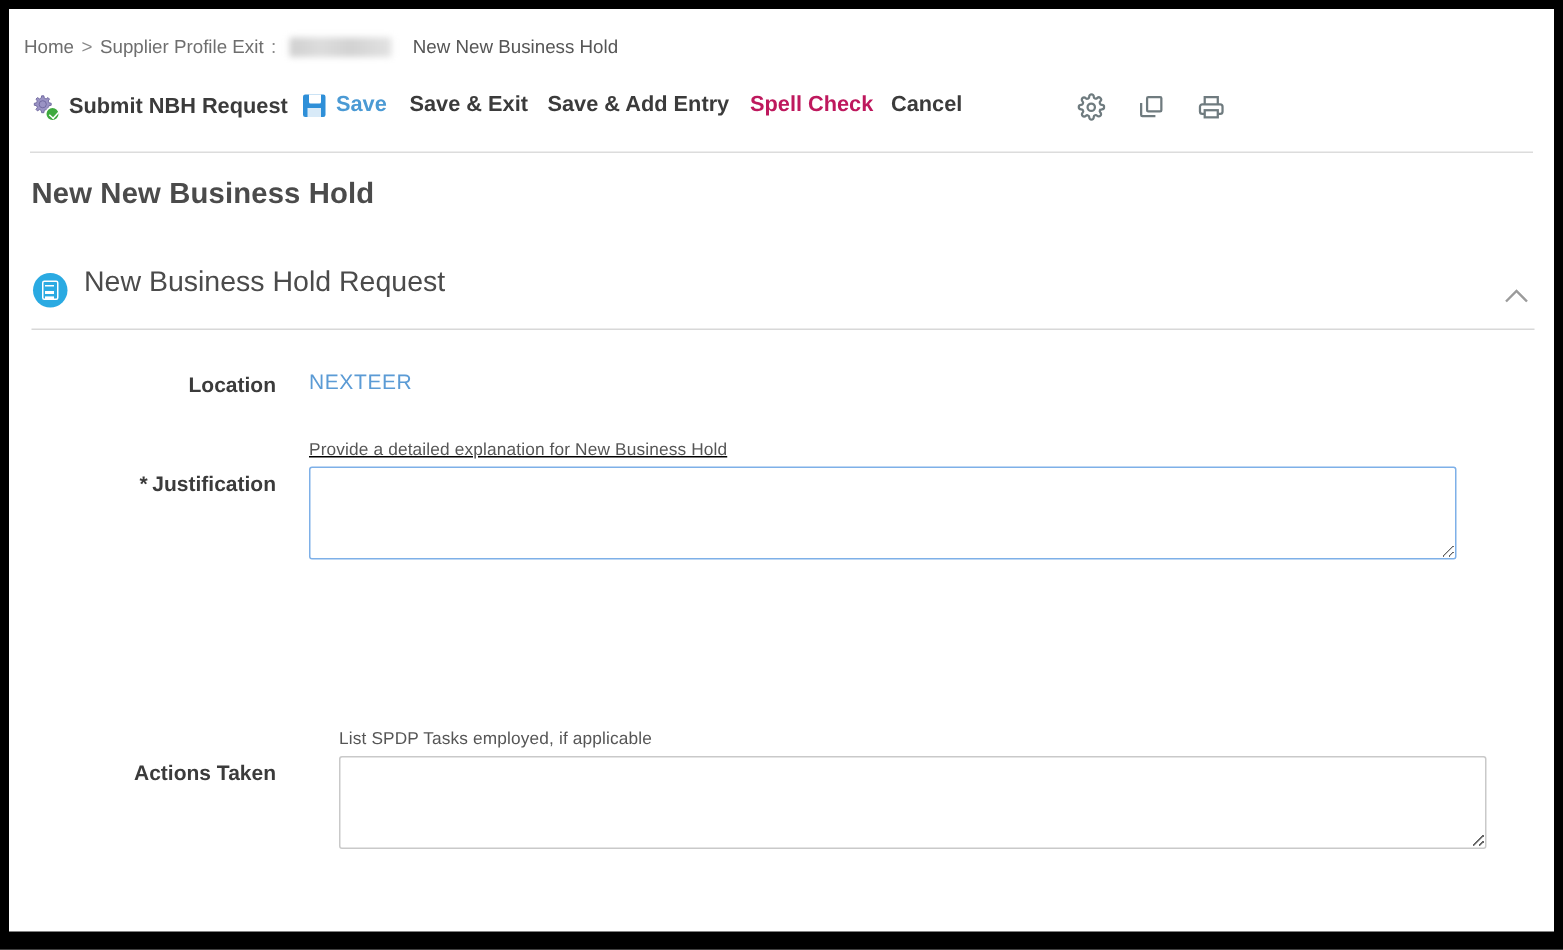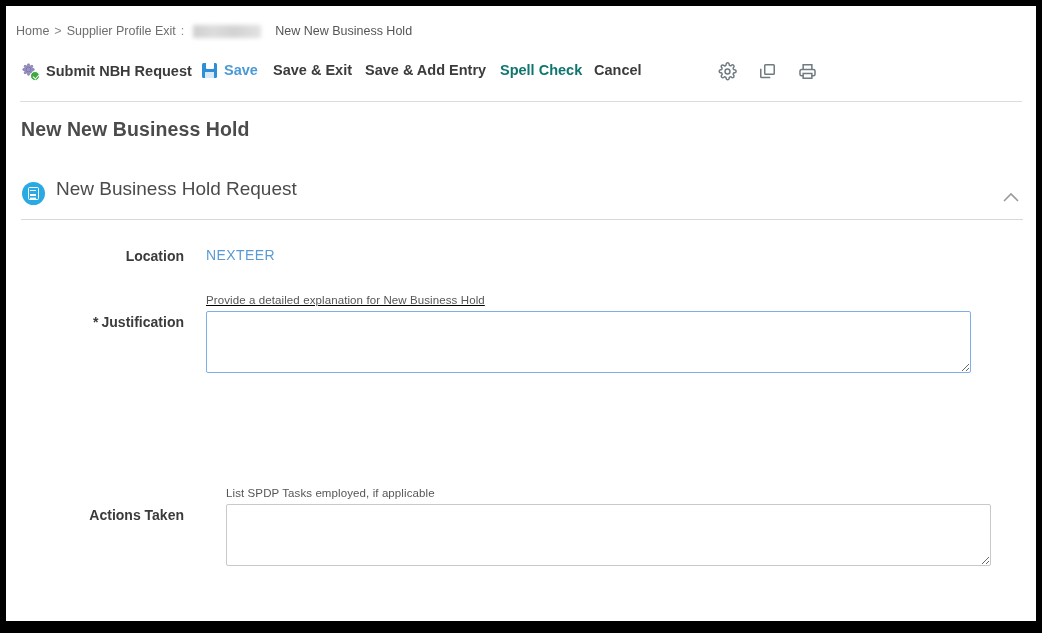--- a/index.html
+++ b/index.html
@@ -54,21 +54,21 @@
     font-size: 14.5px;
     font-weight: bold;
     white-space: nowrap;
     cursor: pointer;
   }
   .tb-label { margin-left: 7px; }
   #tb-submit { left: 15px; color: #3b3b3b; }
   #tb-save   { left: 196px; color: #4b9ad4; }
   #tb-saveexit { left: 267px; color: #3b3b3b; }
   #tb-saveadd  { left: 359px; color: #3b3b3b; }
-  #tb-spell    { left: 494px; color: #0f766e; cursor: default; }
+  #tb-spell    { left: 494px; color: #be185d; cursor: default; }
   #tb-cancel   { left: 588px; color: #3b3b3b; }
 
   
   .icon-gearcheck { position: relative; width: 18px; height: 18px; display:inline-block; }
   .icon-gearcheck .gear {
     position: absolute; left: 0; top: 0; width: 15px; height: 15px;
   }
   .icon-gearcheck .badge {
     position: absolute; right: -1px; bottom: -1px;
     width: 10px; height: 10px; border-radius: 50%;

